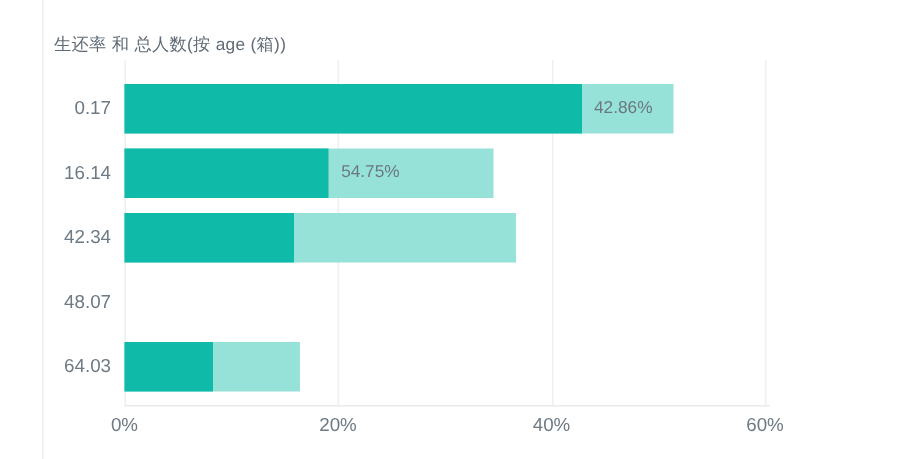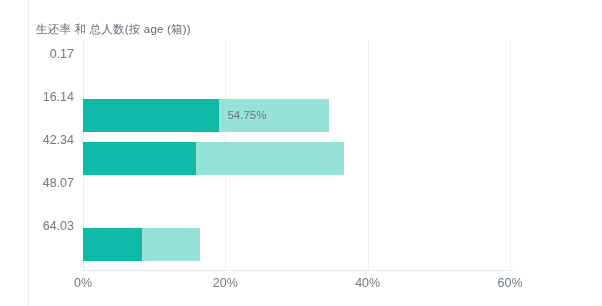--- a/index.html
+++ b/index.html
@@ -94,21 +94,21 @@
     width: 70px;
     text-align: right;
     font-size: 12.5px;
     color: #6e7a84;
     height: 33px;
     line-height: 33px;
   }
   .yaxis {
     position: absolute;
     left: 0px;
-    top: 22px;
+    top: 40px;
     width: 74px;
     height: 230px;
   }
   
   .xtick {
     position: absolute;
     top: 276px;
     font-size: 12.5px;
     color: #6e7a84;
     transform: translateX(-50%);
@@ -122,20 +122,25 @@
 
   <div class="left-rule"></div>
 
   <div class="chart-title">生还率 和 总人数(按 age (箱))</div>
 
   <div class="plot" id="plot">
       <div class="gridline" style="left: 0px;"></div>
       <div class="gridline" style="left: 142.333px;"></div>
       <div class="gridline" style="left: 284.667px;"></div>
       <div class="gridline" style="left: 427px;"></div>
+      <div class="row" style="top: 16px; width: 427px;">
+        <div class="bar-total" style="width: 365.797px; background: rgb(151, 226, 216);"></div>
+        <div class="bar-rate" style="width: 305.02px; background: rgb(15, 186, 168);"></div>
+        <div class="bar-label" style="left: 313.02px;">42.86%</div>
+      </div>
       <div class="row" style="top: 59px; width: 427px;">
         <div class="bar-total" style="width: 246.237px; background: rgb(151, 226, 216);"></div>
         <div class="bar-rate" style="width: 136.427px; background: rgb(15, 186, 168);"></div>
         <div class="bar-label" style="left: 144.427px;">54.75%</div>
       </div>
       <div class="row" style="top: 102px; width: 427px;">
         <div class="bar-total" style="width: 261.182px; background: rgb(151, 226, 216);"></div>
         <div class="bar-rate" style="width: 113.013px; background: rgb(15, 186, 168);"></div>
       </div>
       <div class="row" style="top: 188px; width: 427px;">

